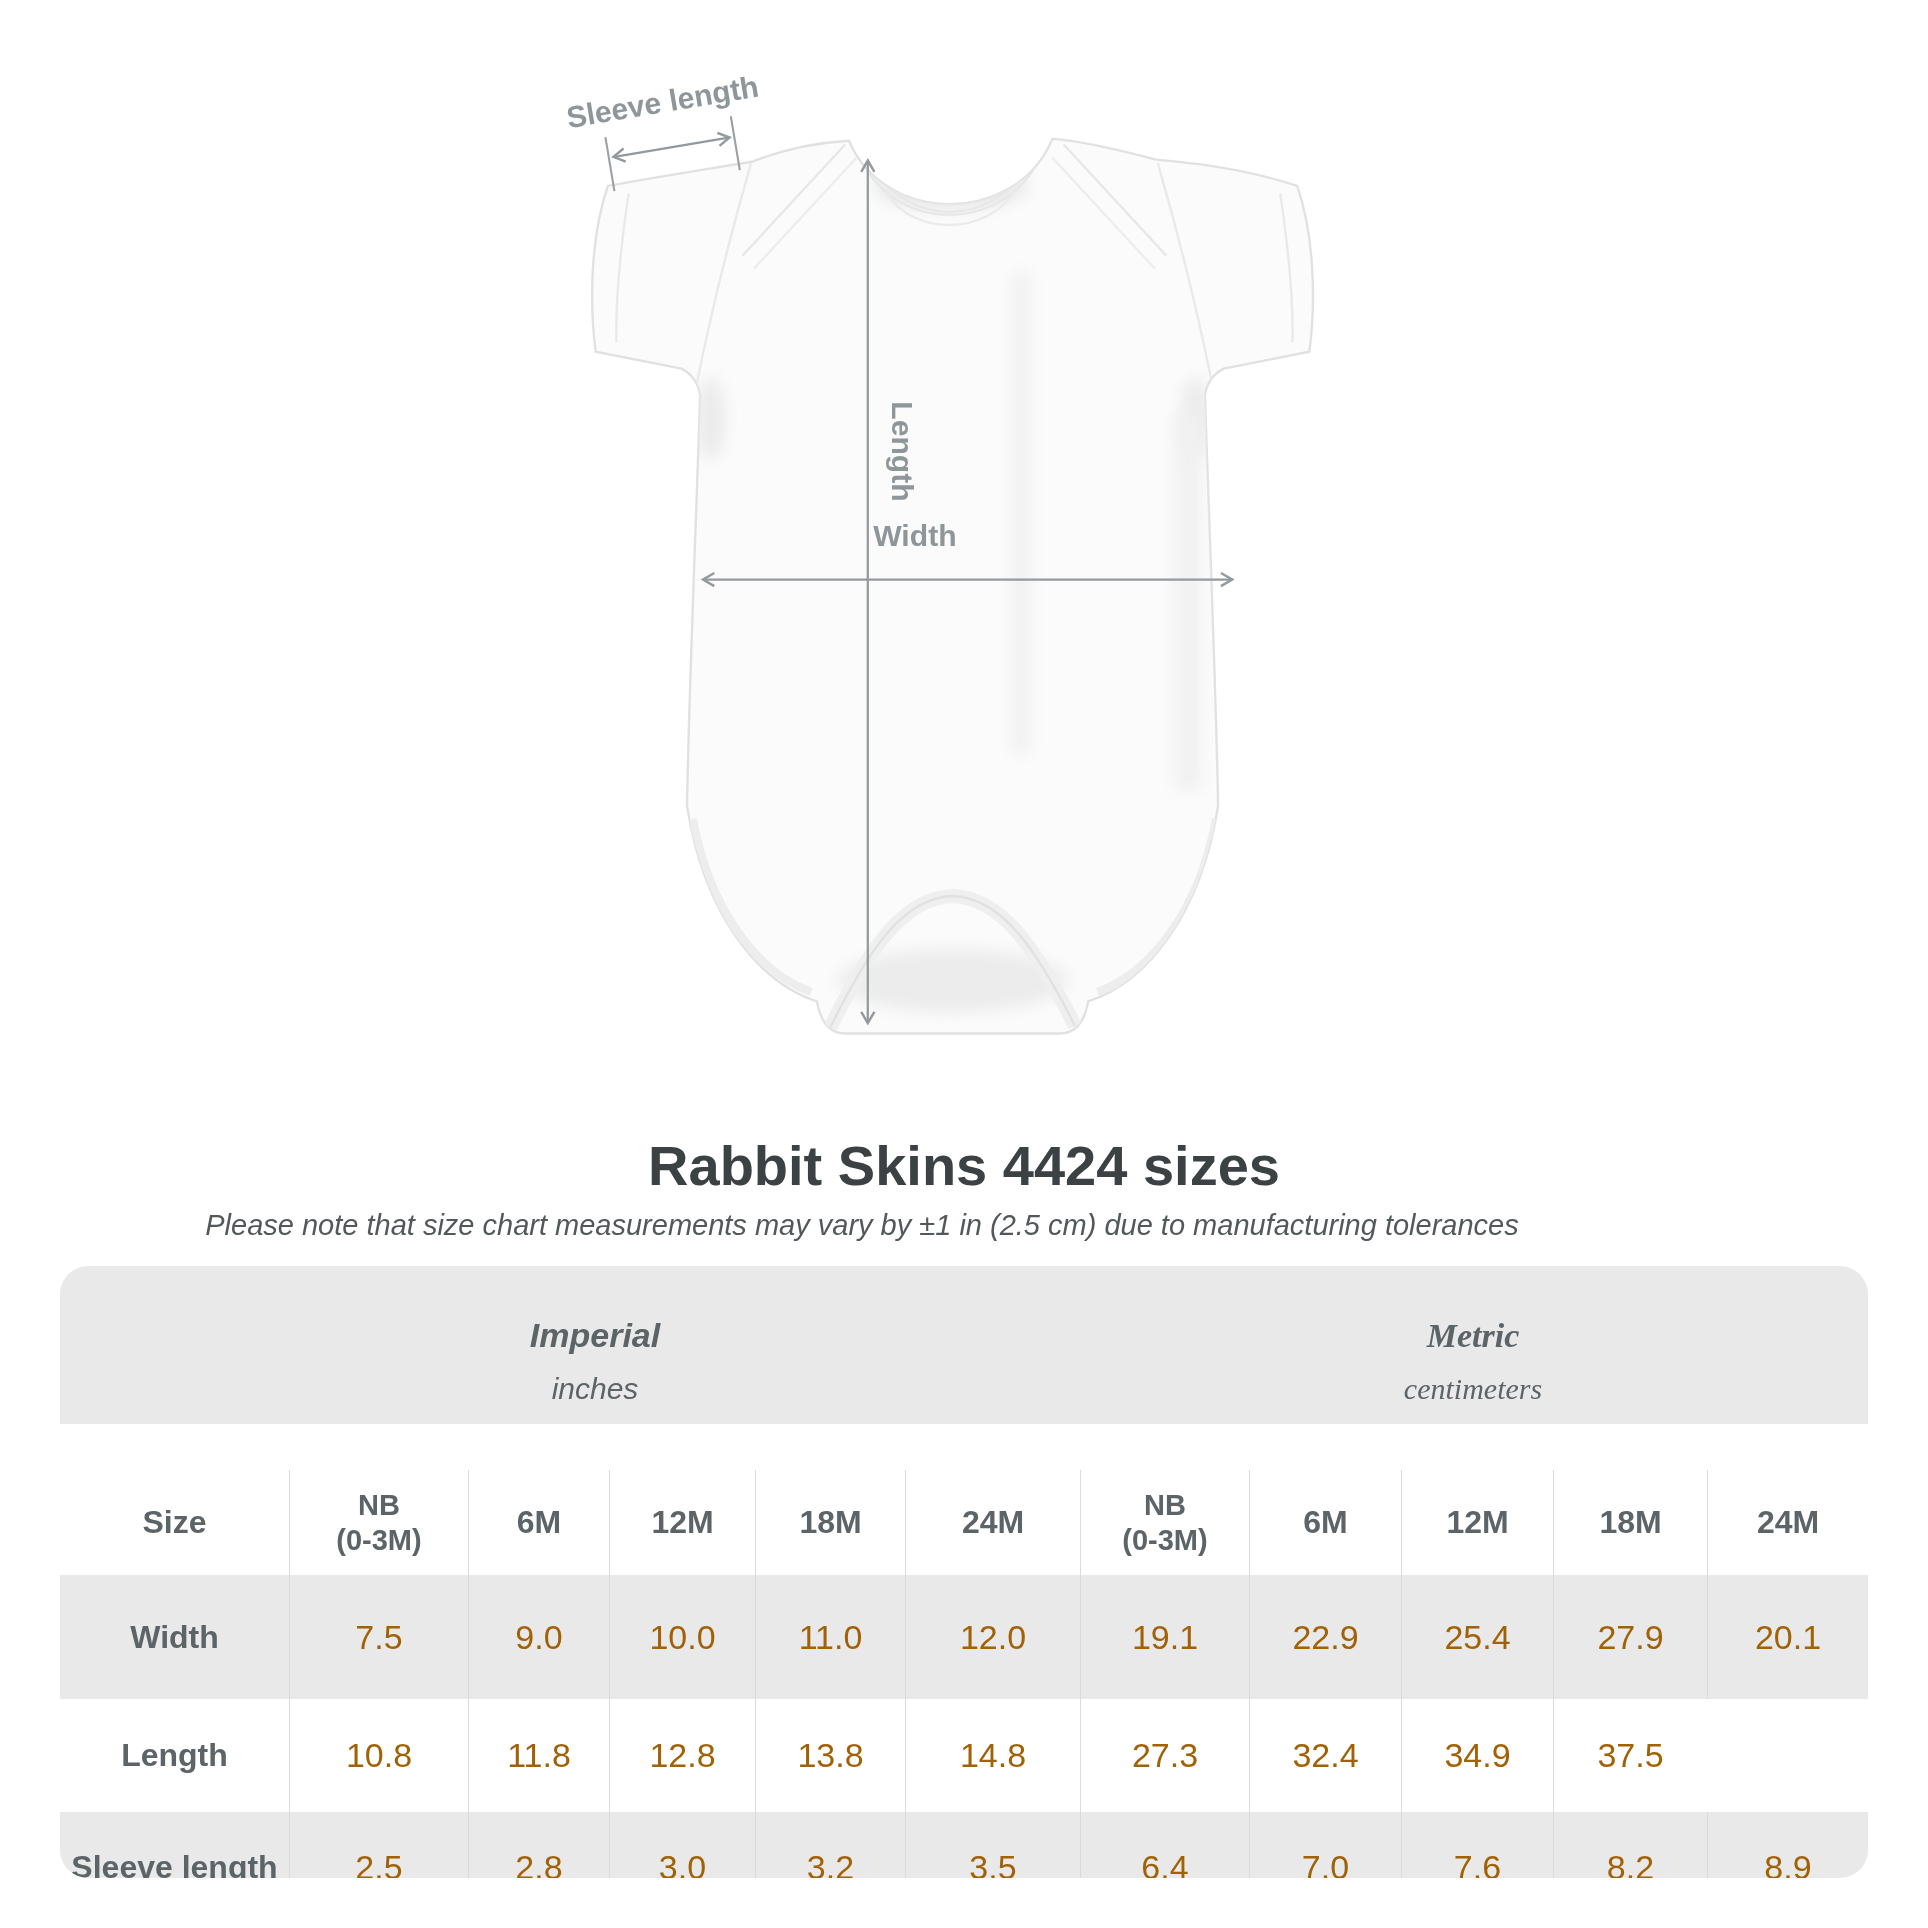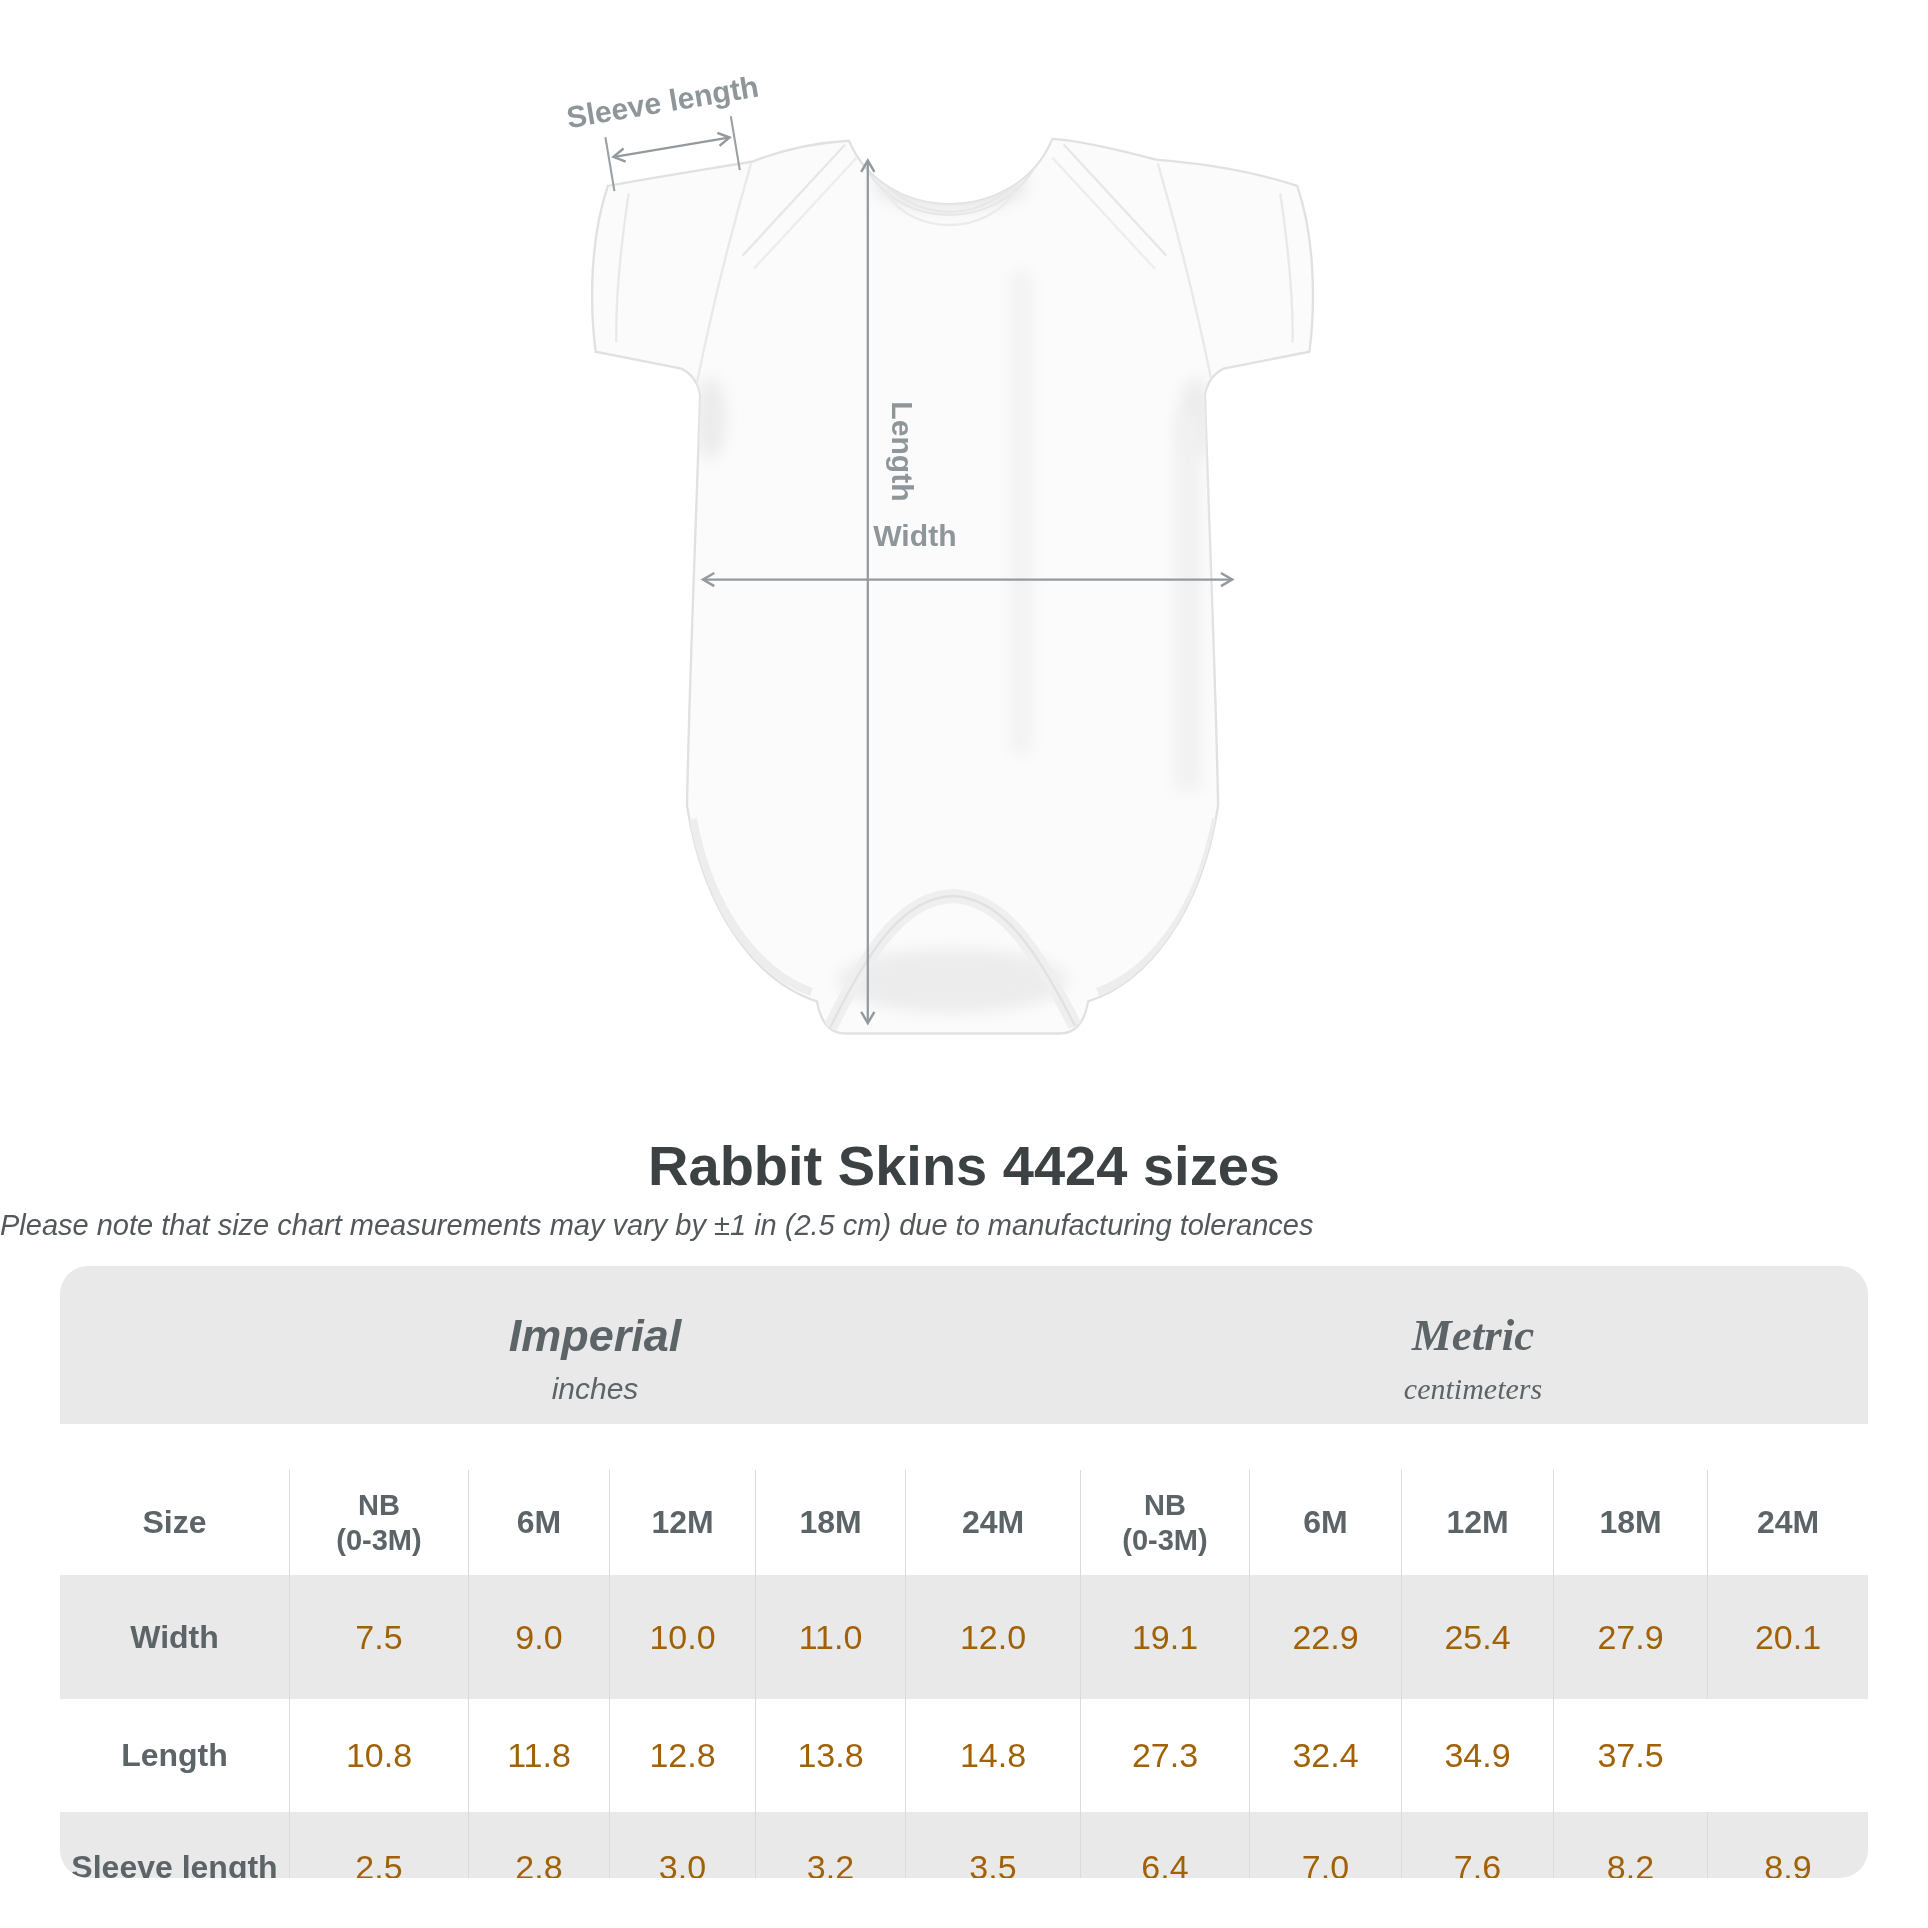--- a/index.html
+++ b/index.html
@@ -14,34 +14,34 @@
   .garment-wrap{position:absolute;left:508px;top:56px;width:923px;height:1017px;}
   svg text{font-family:"Liberation Sans", sans-serif;}
   .annot-text{fill:#8f969a;font-weight:bold;font-size:32px;}
 
   
   .page-title{
     position:absolute;left:0;top:1132px;width:1928px;height:68px;line-height:68px;
     text-align:center;font-size:56px;font-weight:bold;color:#3c4144;margin:0;
   }
   .page-note{
-    position:absolute;left:0;top:1209px;width:1724px;
+    position:absolute;left:0;top:1209px;width:1724px;text-align:center;
     font-style:italic;font-size:29px;color:#53585b;margin:0;
   }
 
   
   .size-table{
     position:absolute;left:60px;top:1266px;width:1808px;height:612px;
     border-radius:28px;overflow:hidden;background:#ffffff;
   }
   .band{position:relative;width:1808px;height:158px;background:#e9e9e9;}
   .unit{position:absolute;top:47px;transform:translateX(-50%);text-align:center;color:#5c6468;}
   .unit-imperial{left:535px;}
   .unit-metric{left:1413px;font-family:Liberation Serif, serif;}
-  .unit-label{font-size:45px;font-weight:bold;font-style:italic;line-height:45px;}
+  .unit-label{font-size:34px;font-weight:bold;font-style:italic;line-height:45px;}
   .unit-sub{font-size:30px;font-style:italic;line-height:34px;margin-top:14px;}
 
   .trow{display:grid;grid-template-columns:229px 179px 141px 146px 150px 175px 169px 152px 152px 154px 161px;width:1808px;}
   .trow > div{
     display:flex;flex-direction:column;align-items:center;justify-content:center;
     border-left:1.9px solid #dbdbdb;text-align:center;
   }
   .trow > div:first-child{border-left:none;}
   .row-header{height:105px;background:#ffffff;margin-top:46px;}
   .row-width{height:124px;background:#e9e9e9;}

